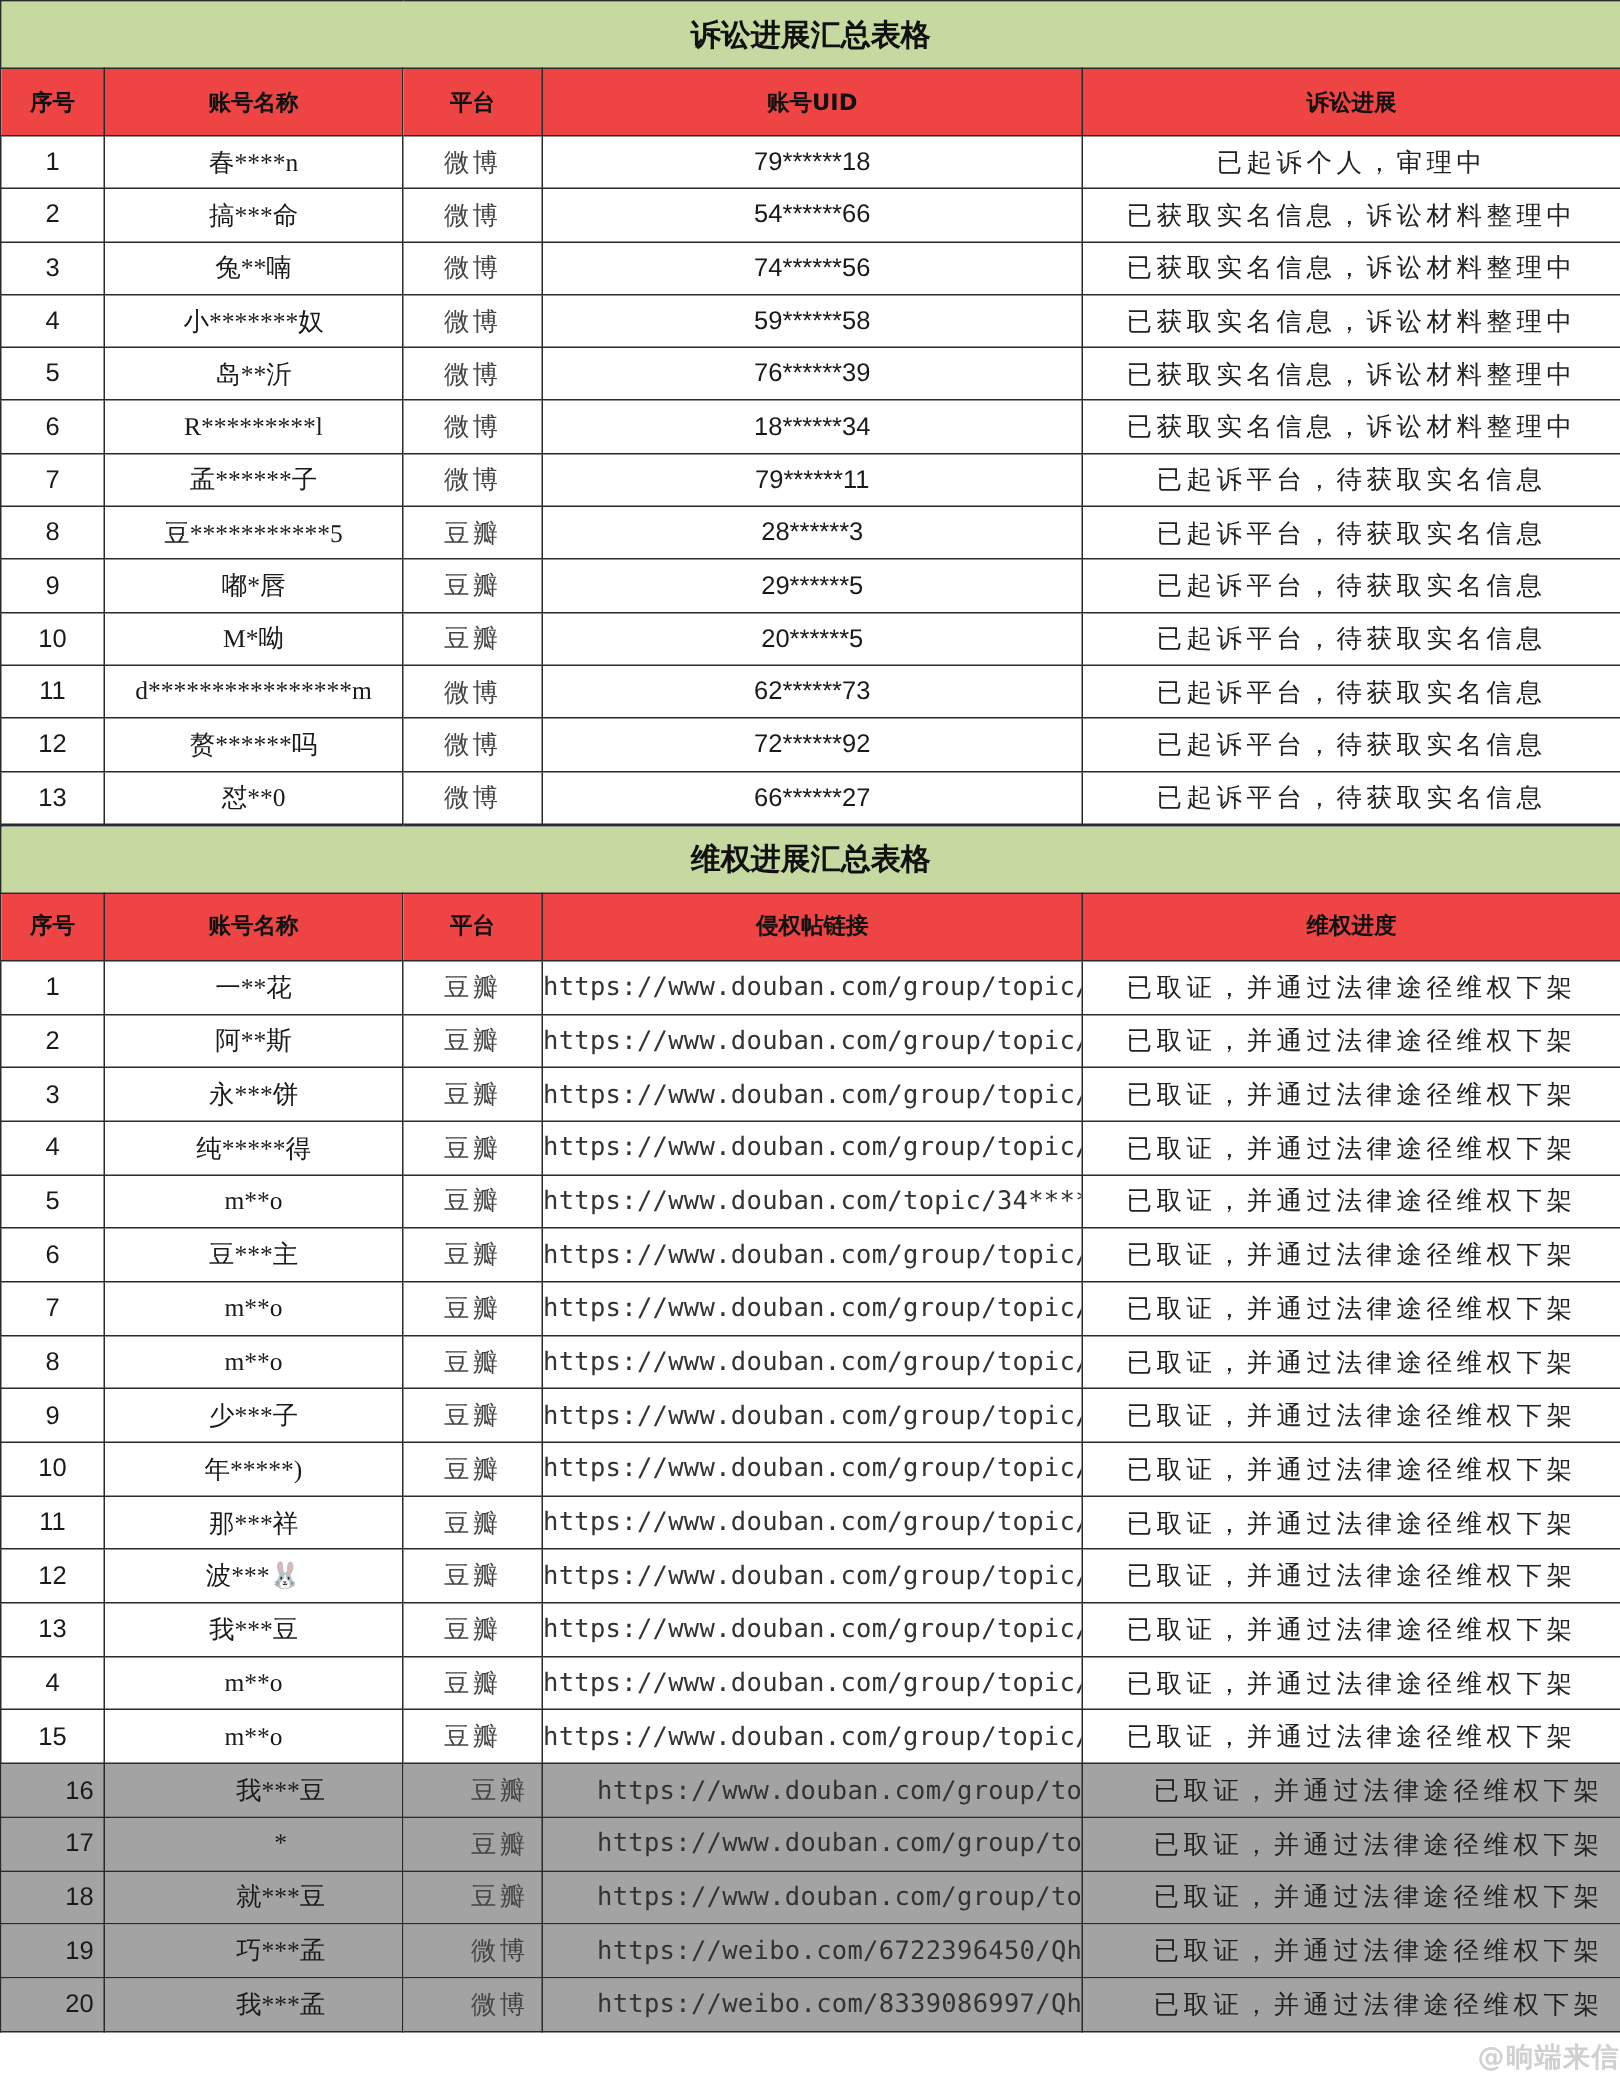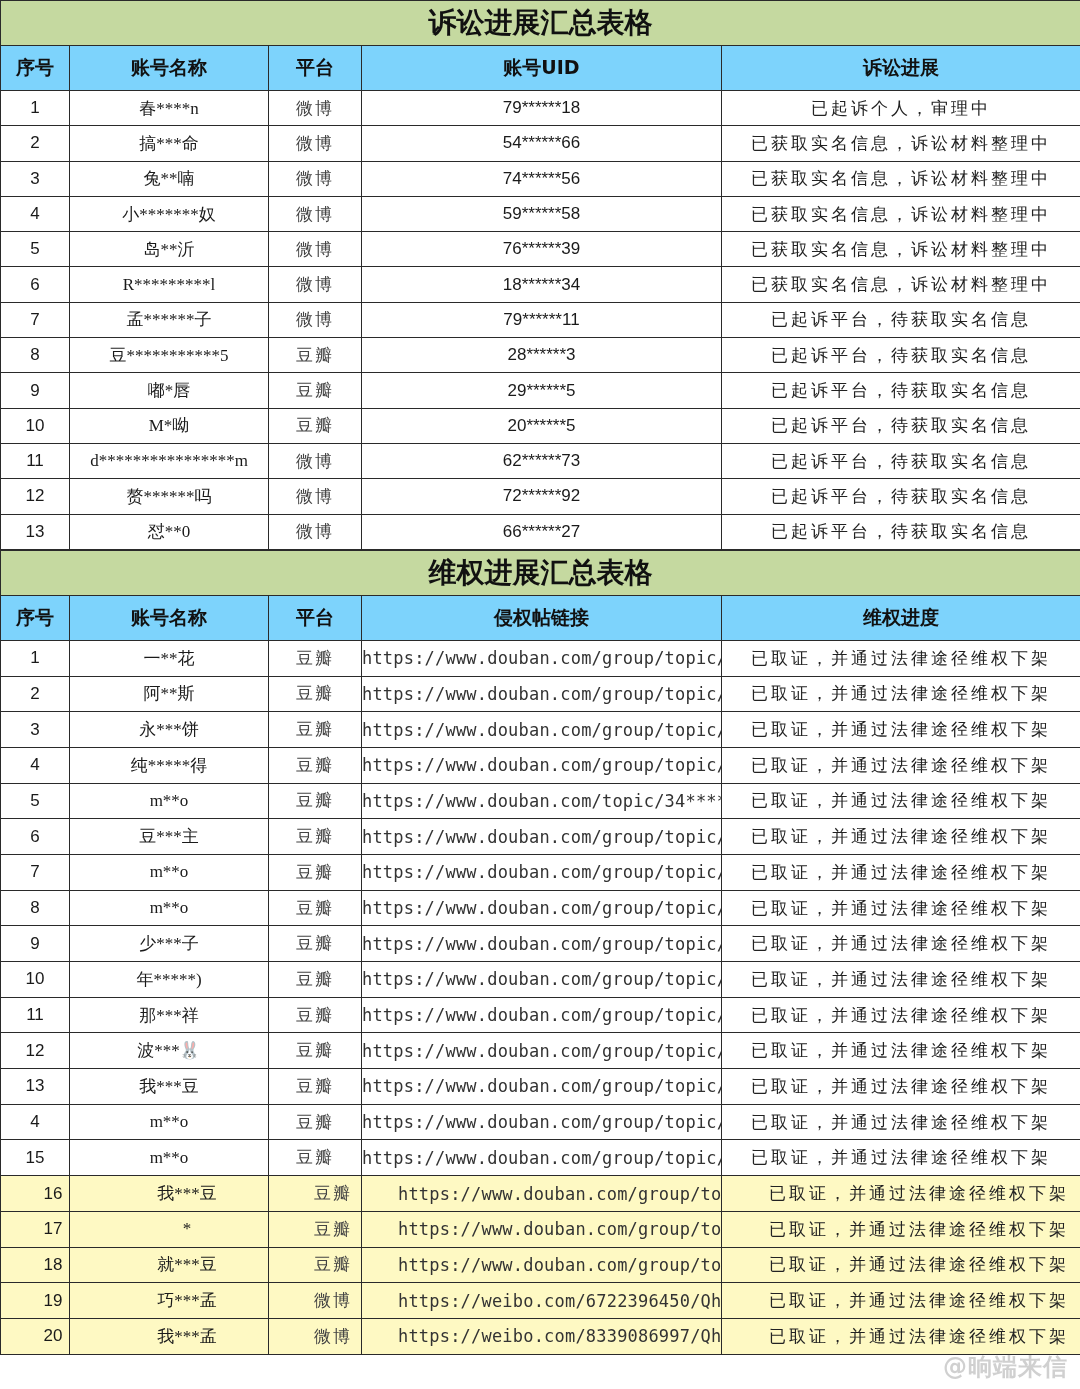--- a/index.html
+++ b/index.html
@@ -1,30 +1,30 @@
 <!DOCTYPE html>
 <html><head>
 <meta charset="utf-8">
 <style>
   html, body { margin:0; padding:0; background:#ffffff; }
   body { width:1080px; height:1389px; overflow:hidden; position:relative; font-family:"DejaVu Sans", sans-serif; color:#1a1a1a; }
   table { border-collapse:collapse; width:1080px; table-layout:fixed; }
   td, th { border:1.5px solid #2a2a2a; text-align:center; vertical-align:middle; padding:0; overflow:hidden; white-space:nowrap; }
-  .title-row td { background:#c5d9a0; height:44px; font-size:28px; font-weight:bold; color:#111; }
-  .head-row th { background:#7dd3fc; height:44px; font-size:19px; font-weight:bold; color:#111; }
+  .title-row td { background:#c5d9a0; height:44px; font-size:20px; font-weight:bold; color:#111; }
+  .head-row th { background:#ef4444; height:44px; font-size:15px; font-weight:bold; color:#111; }
   .body-row td { height:34.3px; font-size:17px; background:#ffffff; }
   .c-idx { font-family:"Liberation Sans", sans-serif; font-size:18px; }
   .c-name { font-family:Liberation Serif, serif; }
   .c-plat { color:#444; font-family:"DejaVu Serif", serif; letter-spacing:2px;margin-top:33px; }
   .c-uid { font-family:"Liberation Sans", sans-serif; font-size:18px;text-align:center; }
   .c-prog { font-family:Liberation Mono, monospace; letter-spacing:3px; font-size:16px; color:#222; }
   .c-link { font-family:"DejaVu Sans Mono", monospace; font-size:12.5px; color:#333; letter-spacing:0.2px; }
   .t2 .body-row td { height:34.7px; }
-  .fade .body-row:nth-last-child(-n+5) td { background:#fef9c3;padding-left:36px; }
-  .watermark { position:absolute; right:12px; bottom:6px; font-size:24px; color:rgba(120,120,120,0.35); font-weight:bold; letter-spacing:1px; pointer-events:none; }
+  .fade .body-row:nth-last-child(-n+5) td { background:#a3a3a3;padding-left:36px; }
+  .watermark { position:absolute; right:0; bottom:6px; font-size:18px; color:rgba(120,120,120,0.35); font-weight:bold; letter-spacing:1px; pointer-events:none; }
 </style>
 </head>
 <body>
 
 <table>
   <colgroup>
     <col style="width:69px">
       <col style="width:199px">
       <col style="width:93px">
       <col style="width:360px">

